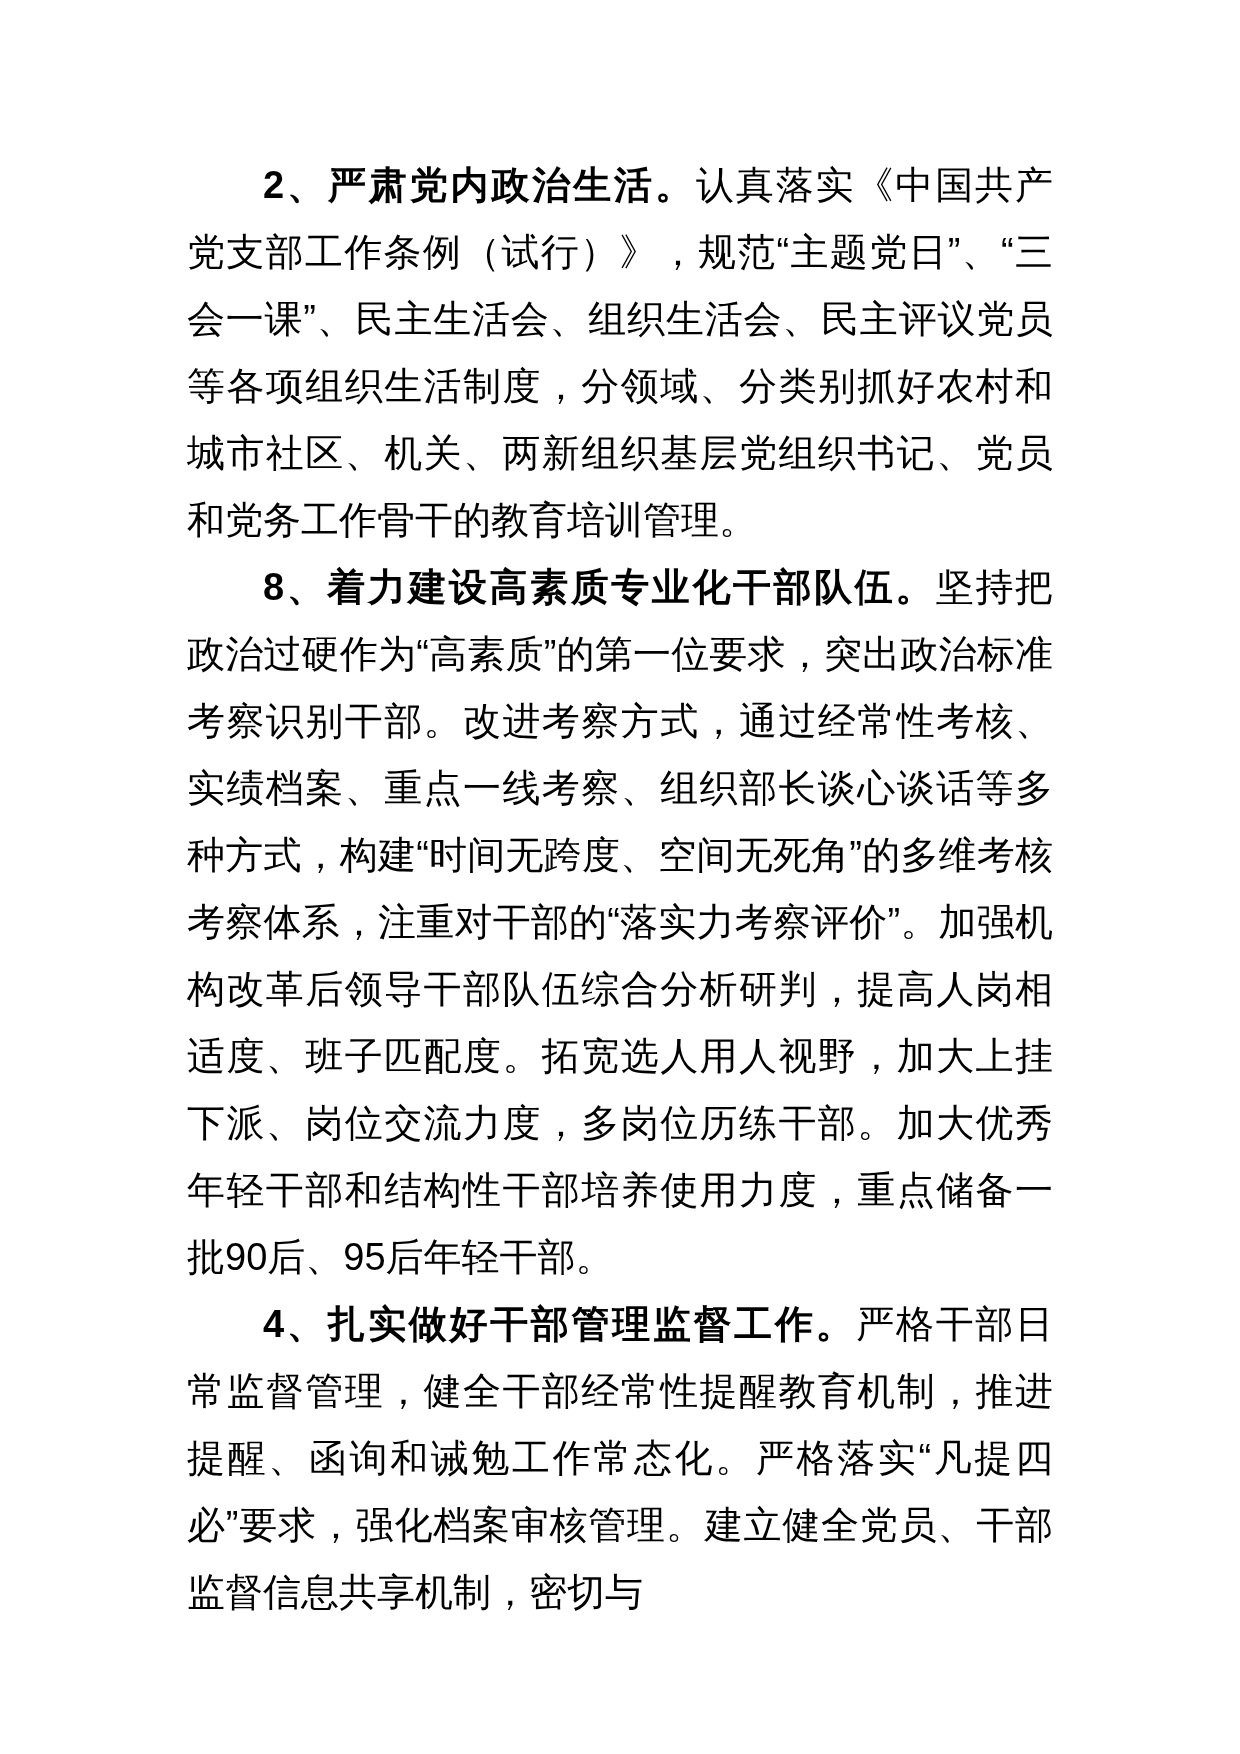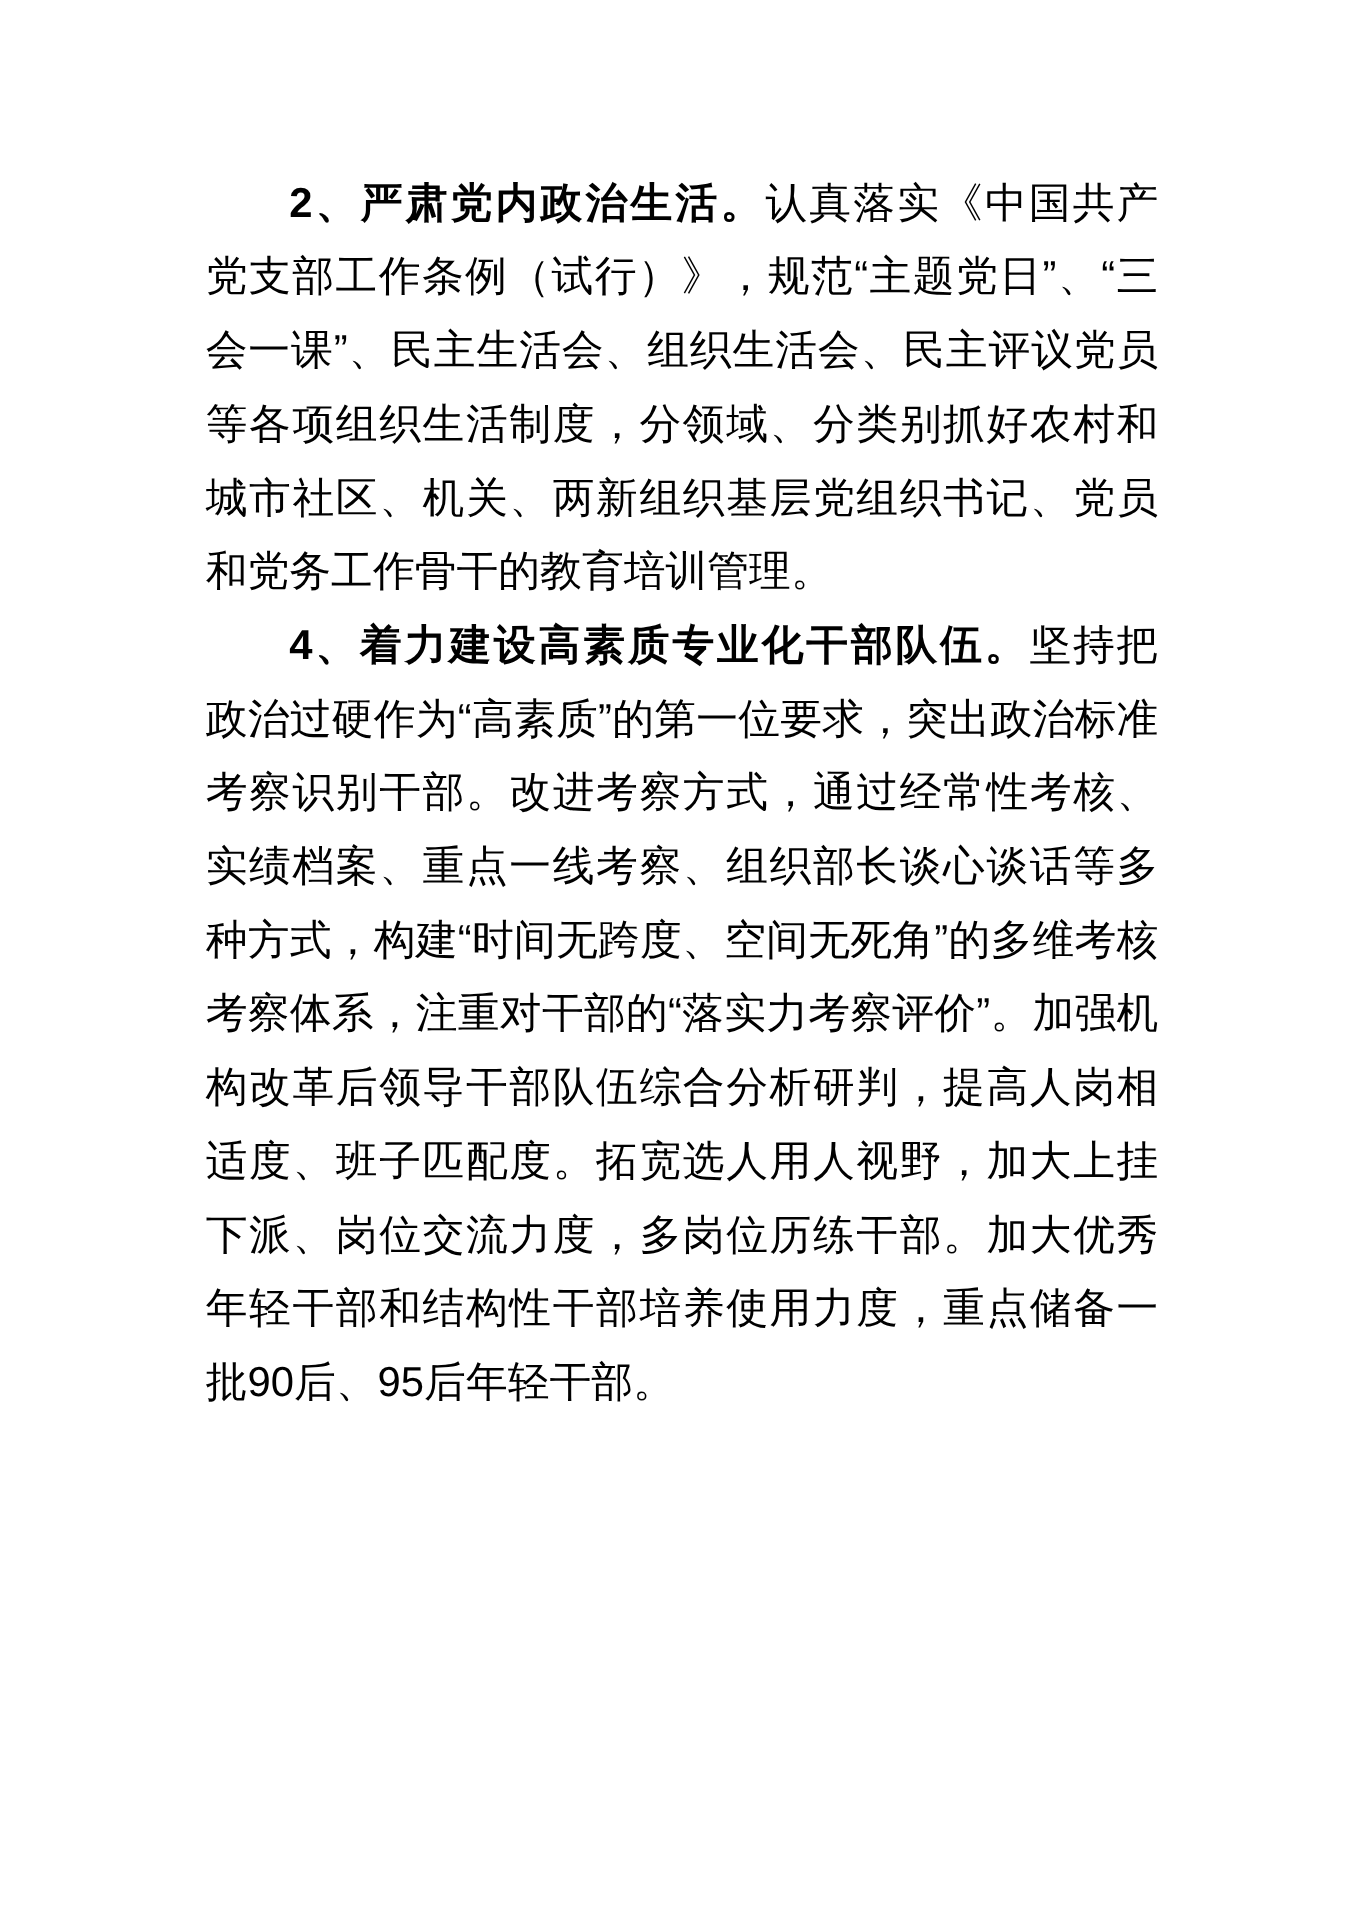--- a/index.html
+++ b/index.html
@@ -47,17 +47,18 @@
 </style>
 </head>
 <body>
 
 <div class="page">
   <div class="doc">
 
     <p class="para"><span class="lead">2、严肃党内政治生活。</span><span>认真落实《中国共产党支部工作条例（试行）》，规范“主题党日”、“三会一课”、民主生活会、组织生活会、民主评议党员等各项组织生活制度，分领域、分类别抓好农村和城市社区、机关、两新组织基层党组织书记、党员和党务工作骨干的教育培训管理。</span></p>
 
 
-    <p class="para"><span class="lead">4、着力建设高素质专业化干部队伍。</span><span>坚持把政治过硬作为“高素质”的第一位要求，突出政治标准考察识别干部。改进考察方式，通过经常性考核、实绩档案、重点一线考察、组织部长谈心谈话等多种方式，构建“时间无跨度、空间无死角”的多维考核考察体系，注重对干部的“落实力考察评价”。加强机构改革后领导干部队伍综合分析研判，提高人岗相适度、班子匹配度。拓宽选人用人视野，加大上挂下派、岗位交流力度，多岗位历练干部。加大优秀年轻干部和结构性干部培养使用力度，重点储备一批90后、95后年轻干部。</span></p>
+    <p class="para"><span class="lead">8、着力建设高素质专业化干部队伍。</span><span>坚持把政治过硬作为“高素质”的第一位要求，突出政治标准考察识别干部。改进考察方式，通过经常性考核、实绩档案、重点一线考察、组织部长谈心谈话等多种方式，构建“时间无跨度、空间无死角”的多维考核考察体系，注重对干部的“落实力考察评价”。加强机构改革后领导干部队伍综合分析研判，提高人岗相适度、班子匹配度。拓宽选人用人视野，加大上挂下派、岗位交流力度，多岗位历练干部。加大优秀年轻干部和结构性干部培养使用力度，重点储备一批90后、95后年轻干部。</span></p>
 
+    <p class="para"><span class="lead">4、扎实做好干部管理监督工作。</span><span>严格干部日常监督管理，健全干部经常性提醒教育机制，推进提醒、函询和诫勉工作常态化。严格落实“凡提四必”要求，强化档案审核管理。建立健全党员、干部监督信息共享机制，密切与</span></p>
 
   </div>
 </div>
 
 </body></html>

